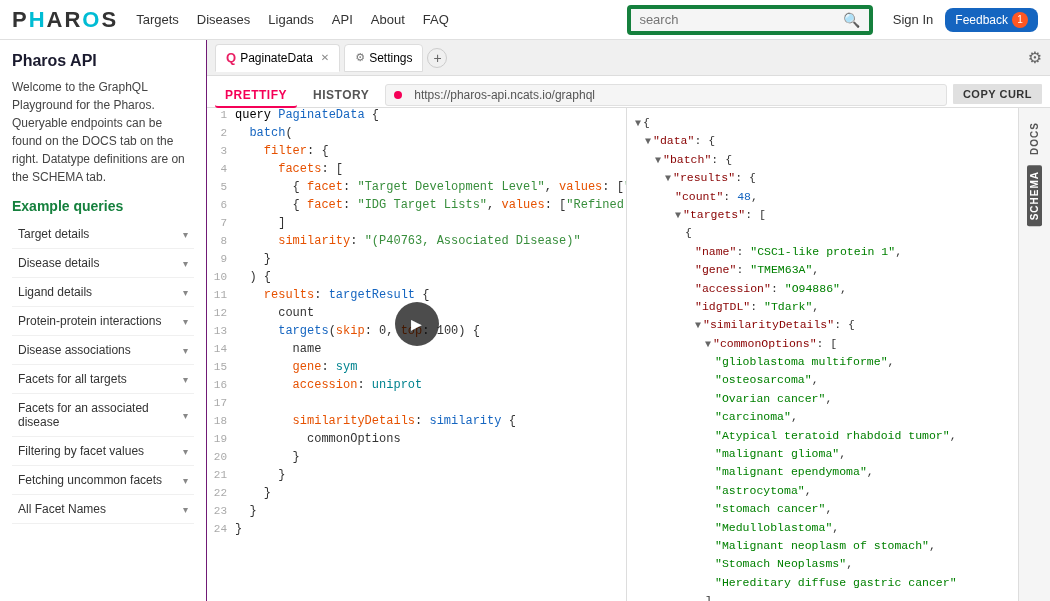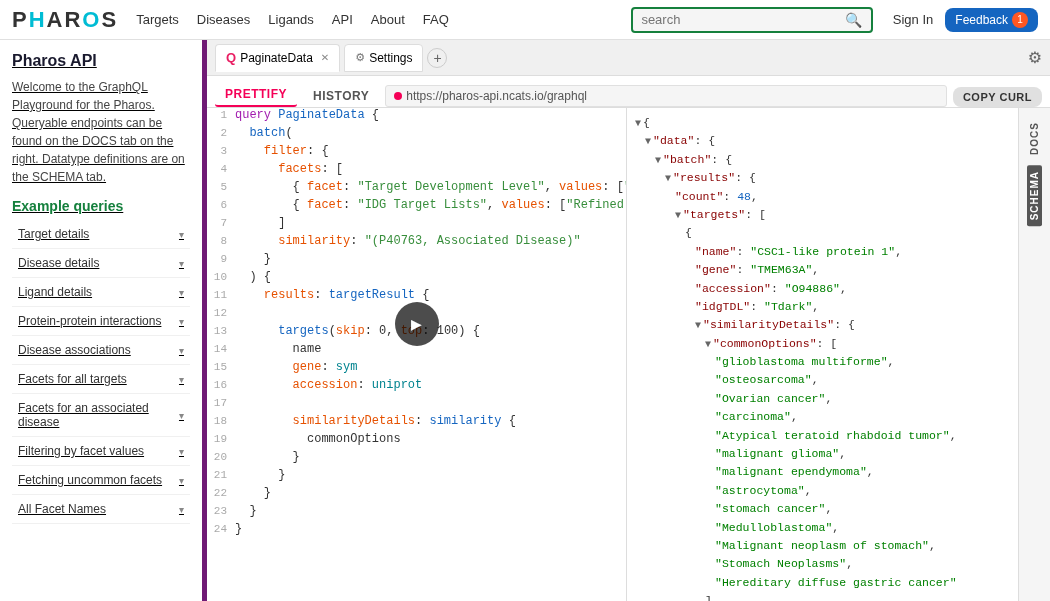--- a/index.html
+++ b/index.html
@@ -7,39 +7,38 @@
 
     
     #topnav {
       display: flex; align-items: center;
       height: 40px; background: #fff;
       border-bottom: 1px solid #e0e0e0;
       padding: 0 12px; gap: 20px;
     }
     nav { display: flex; gap: 18px; flex: 1; }
     nav a { text-decoration: none; color: #333; font-size: 13px; }
-    .search-area { display: flex; align-items: center; background: #f5f5f5; border: 2px solid #15803d; border-radius: 4px; padding: 3px 8px; gap: 4px; }
+    .search-area { display: flex; align-items: center; background: #f5f5f5; border: 4px solid #15803d; border-radius: 4px; padding: 3px 8px; gap: 4px; }
     .search-area input { border: none; background: transparent; outline: none; font-size: 13px; width: 200px; }
     .search-icon { color: #666; font-size: 14px; }
     .nav-right { display: flex; align-items: center; gap: 12px; margin-left: auto; }
     .signin { color: #333; font-size: 13px; text-decoration: none; }
     .feedback-btn { background: #1565c0; color: #fff; border: none; border-radius: 8px; padding: 4px 10px; font-size: 12px; cursor: pointer; display: flex; align-items: center; gap: 4px; }
     .feedback-badge { background: #ff5722; color: #fff; border-radius: 50%; width: 16px; height: 16px; font-size: 10px; display: flex; align-items: center; justify-content: center; }
 
     
     #main { display: flex; height: calc(601px - 40px); }
 
     
     #sidebar {
       width: 207px; min-width: 207px;
       background: #fff;
-      border-right: 5px solid #701a75;
+      border-right: 1px solid #701a75;
       overflow-y: auto;
       padding: 12px;
-      text-decoration: underline;
     }
     #sidebar h2 { font-size: 16px; font-weight: 700; color: #1a1a2e; margin-bottom: 8px; }
     #sidebar p { font-size: 12px; color: #444; line-height: 1.5; margin-bottom: 8px; }
     #sidebar a { color: #1565c0; text-decoration: none; font-size: 12px; }
     #sidebar .section-title { font-size: 14px; font-weight: 700; color: #15803d; margin: 12px 0 6px; }
     .sidebar-item {
       display: flex; justify-content: space-between; align-items: center;
       padding: 7px 6px; border-bottom: 1px solid #f0f0f0;
       cursor: pointer; font-size: 12px; color: #333;
     }
@@ -68,38 +67,38 @@
       background: transparent; border: 1px solid #ccc;
       border-radius: 50%; width: 20px; height: 20px;
       display: flex; align-items: center; justify-content: center;
       cursor: pointer; font-size: 14px; color: #666;
     }
     .tabs-right { margin-left: auto; }
     .gear-btn { background: transparent; border: none; cursor: pointer; color: #666; font-size: 16px; }
 
     
     #toolbar {
-      display: flex; align-items: flex-end;
+      display: flex; align-items: flex-start;
       background: #fff; border-bottom: 1px solid #ddd;
-      padding: 0 8px; height: 32px; gap: 6px;
+      padding: 8px 8px; height: 32px; gap: 6px;
     }
     .toolbar-btn {
       padding: 4px 10px; border: none; background: transparent;
       font-size: 12px; font-weight: 600; cursor: pointer; color: #555;
       border-radius: 3px; letter-spacing: 0.5px;
     }
     .toolbar-btn.active { border-bottom: 2px solid #f50057; color: #f50057; }
     .url-bar {
       flex: 1; background: #f5f5f5; border: 1px solid #e0e0e0;
       border-radius: 3px; padding: 3px 8px; font-size: 12px; color: #555;
-      display: flex; align-items: center; gap: 4px;
+      display: flex; align-items: center; gap: 12px;
     }
     .url-dot { width: 8px; height: 8px; background: #f50057; border-radius: 50%; }
     .copy-curl-btn {
-      background: #e0e0e0; border: none; border-radius: 8px;
+      background: #e0e0e0; border: none; border-radius: 1px;
       padding: 4px 10px; font-size: 11px; font-weight: 600; cursor: pointer; color: #333;
       letter-spacing: 0.5px;
     }
 
     
     #editor-area { display: flex; flex: 1; overflow: hidden; }
 
     
     #code-editor {
       width: 420px; min-width: 420px;
@@ -108,21 +107,21 @@
       position: relative;
     }
     .code-lines { display: flex; flex-direction: column; }
     .code-line { display: flex; min-height: 18px; align-items: flex-start; }
     .line-num {
       color: #aaa; min-width: 28px; text-align: right;
       padding-right: 8px; user-select: none; font-size: 11px;
       padding-top: 1px;
     }
     .line-content { flex: 1; white-space: pre; color: #333; }
-    .kw { color: #a21caf; }
+    .kw { color: #000000; }
     .str { color: #388e3c; }
     .fn { color: #1565c0; }
     .var { color: #e65100; }
     .sym { color: #00838f; }
 
     
     .play-overlay {
       position: absolute; top: 50%; left: 50%;
       transform: translate(-50%, -50%);
       background: rgba(0,0,0,0.7); color: #fff;
@@ -333,20 +332,21 @@
             <div class="code-line">
                 <span class="line-num">10</span>
                 <span class="line-content">  ) {</span>
               </div>
             <div class="code-line">
                 <span class="line-num">11</span>
                 <span class="line-content">    <span class="var">results</span>: <span class="fn">targetResult</span> {</span>
               </div>
             <div class="code-line">
                 <span class="line-num">12</span>
+                <span class="line-content">      count</span>
               </div>
             <div class="code-line">
                 <span class="line-num">13</span>
                 <span class="line-content">      <span class="fn">targets</span>(<span class="var">skip</span>: 0, <span class="var">top</span>: 100) {</span>
               </div>
             <div class="code-line">
                 <span class="line-num">14</span>
                 <span class="line-content">        name</span>
               </div>
             <div class="code-line">

